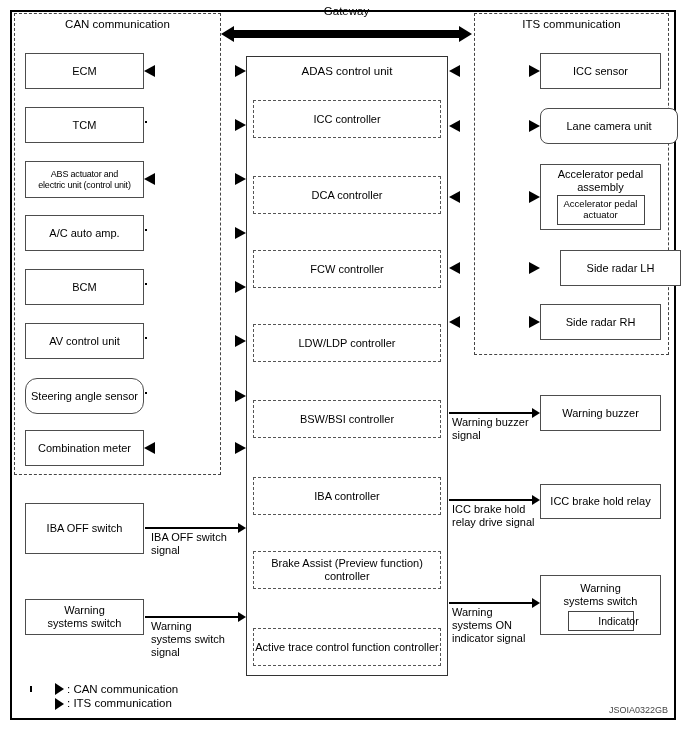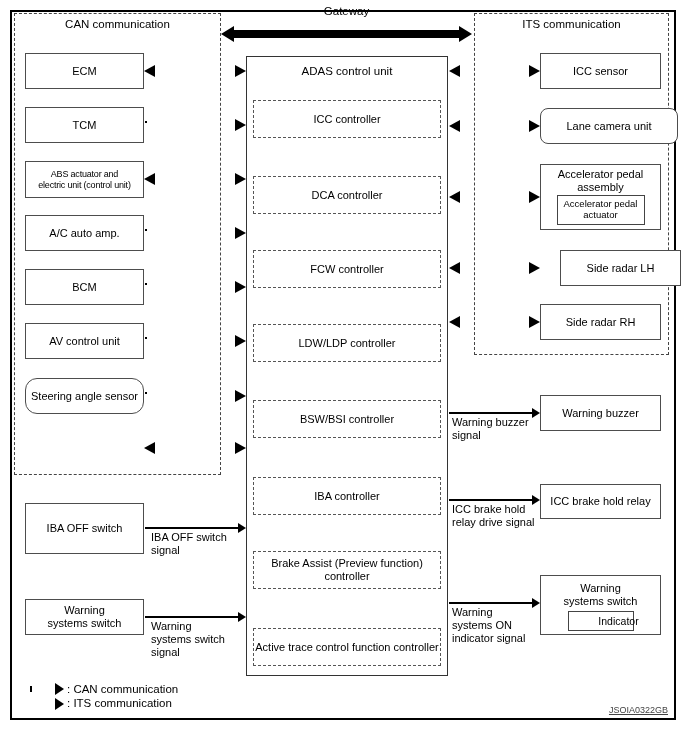--- a/index.html
+++ b/index.html
@@ -33,21 +33,21 @@
   .bar-its { top:3.5px; height:5px; width:auto; background:#000; }
   .gw .h-l { border-right:13px solid #000; border-top:8px solid transparent; border-bottom:8px solid transparent; }
   .gw .h-r { border-left:13px solid #000; border-top:8px solid transparent; border-bottom:8px solid transparent; }
   .gw .bar { top:4px; left:12px; right:12px; height:8px; width:auto; background:#000; position:absolute; }
   .sig .h-r { border-left:8px solid #000; border-top:5px solid transparent; border-bottom:5px solid transparent; }
   .sig .bar { top:4.25px; left:0; right:7px; height:1.5px; width:auto; background:#000; position:absolute; }
   .lg .h-r { border-left:9px solid #000; border-top:6px solid transparent; border-bottom:6px solid transparent; }
   .lg .bar-can { top:3px; left:0; right:8px; height:6px; background:repeating-linear-gradient(90deg,#000 0 4px,#fff 4px 7px); }
   .lg .bar-its { top:4.5px; left:0; right:8px; height:3px; }
   .legend-text { font-size:11.5px; }
-  .code { font-size:9px; color:#444; text-align:right;text-decoration:underline; }
+  .code { font-size:9px; color:#444; text-align:right; }
   .gw-label { text-align:center; font-size:11.5px; }
 </style>
 </head>
 <body>
 
 <div class="stage">
 
   <div class="abs outer" style="left:10px;top:10px;width:666px;height:710px;"></div>
 
   <div class="abs region" style="left:14px;top:13px;width:207px;height:462px;">
@@ -108,20 +108,23 @@
       <span class="lbl">A/C auto amp.</span>
     </div>
   <div class="abs node" style="left:25px;top:269px;width:119px;height:36px;">
       <span class="lbl">BCM</span>
     </div>
   <div class="abs node" style="left:25px;top:323px;width:119px;height:36px;">
       <span class="lbl">AV control unit</span>
     </div>
   <div class="abs node" style="left:25px;top:378px;width:119px;height:36px;border-radius:12px;">
       <span class="lbl">Steering angle sensor</span>
+    </div>
+  <div class="abs node" style="left:25px;top:430px;width:119px;height:36px;">
+      <span class="lbl">Combination meter</span>
     </div>
 
   <div class="abs node" style="left:540px;top:53px;width:121px;height:36px;">
       <span class="lbl">ICC sensor</span>
     </div>
   <div class="abs node" style="left:540px;top:108px;width:138px;height:36px;border-radius:8px;">
       <span class="lbl">Lane camera unit</span>
     </div>
   <div class="abs node col" style="left:540px;top:164px;width:121px;height:66px;padding-top:3px;">
     <span class="lbl">Accelerator pedal

